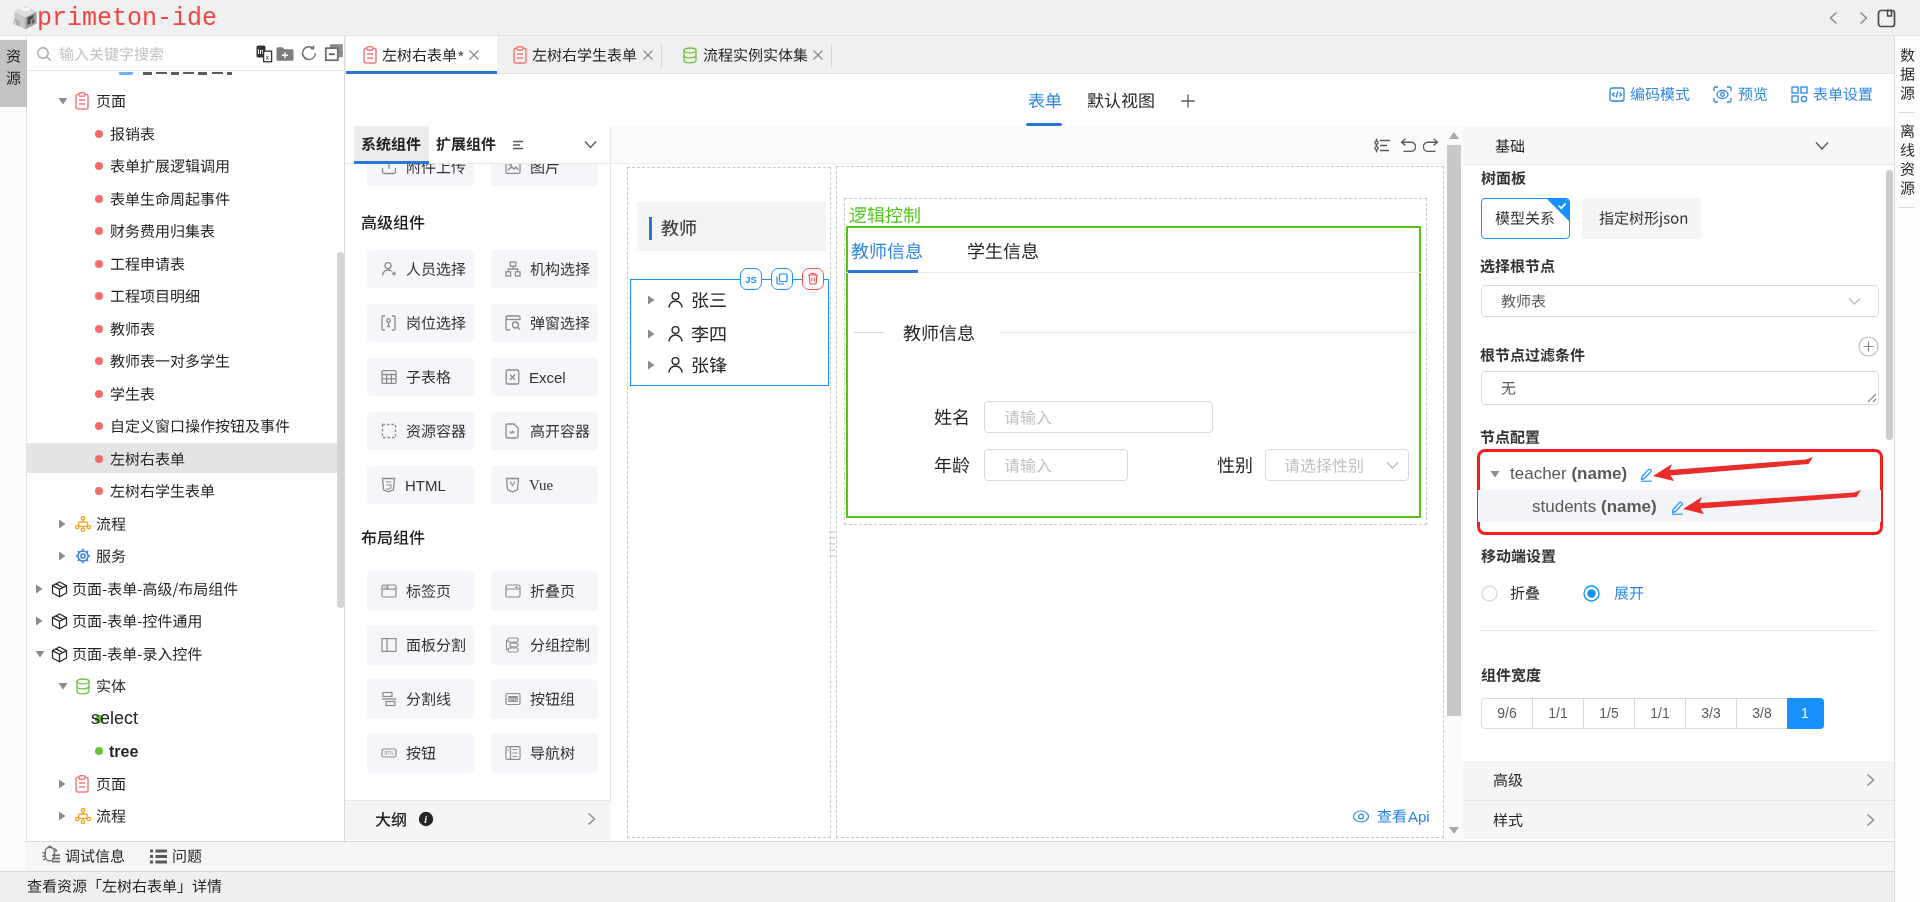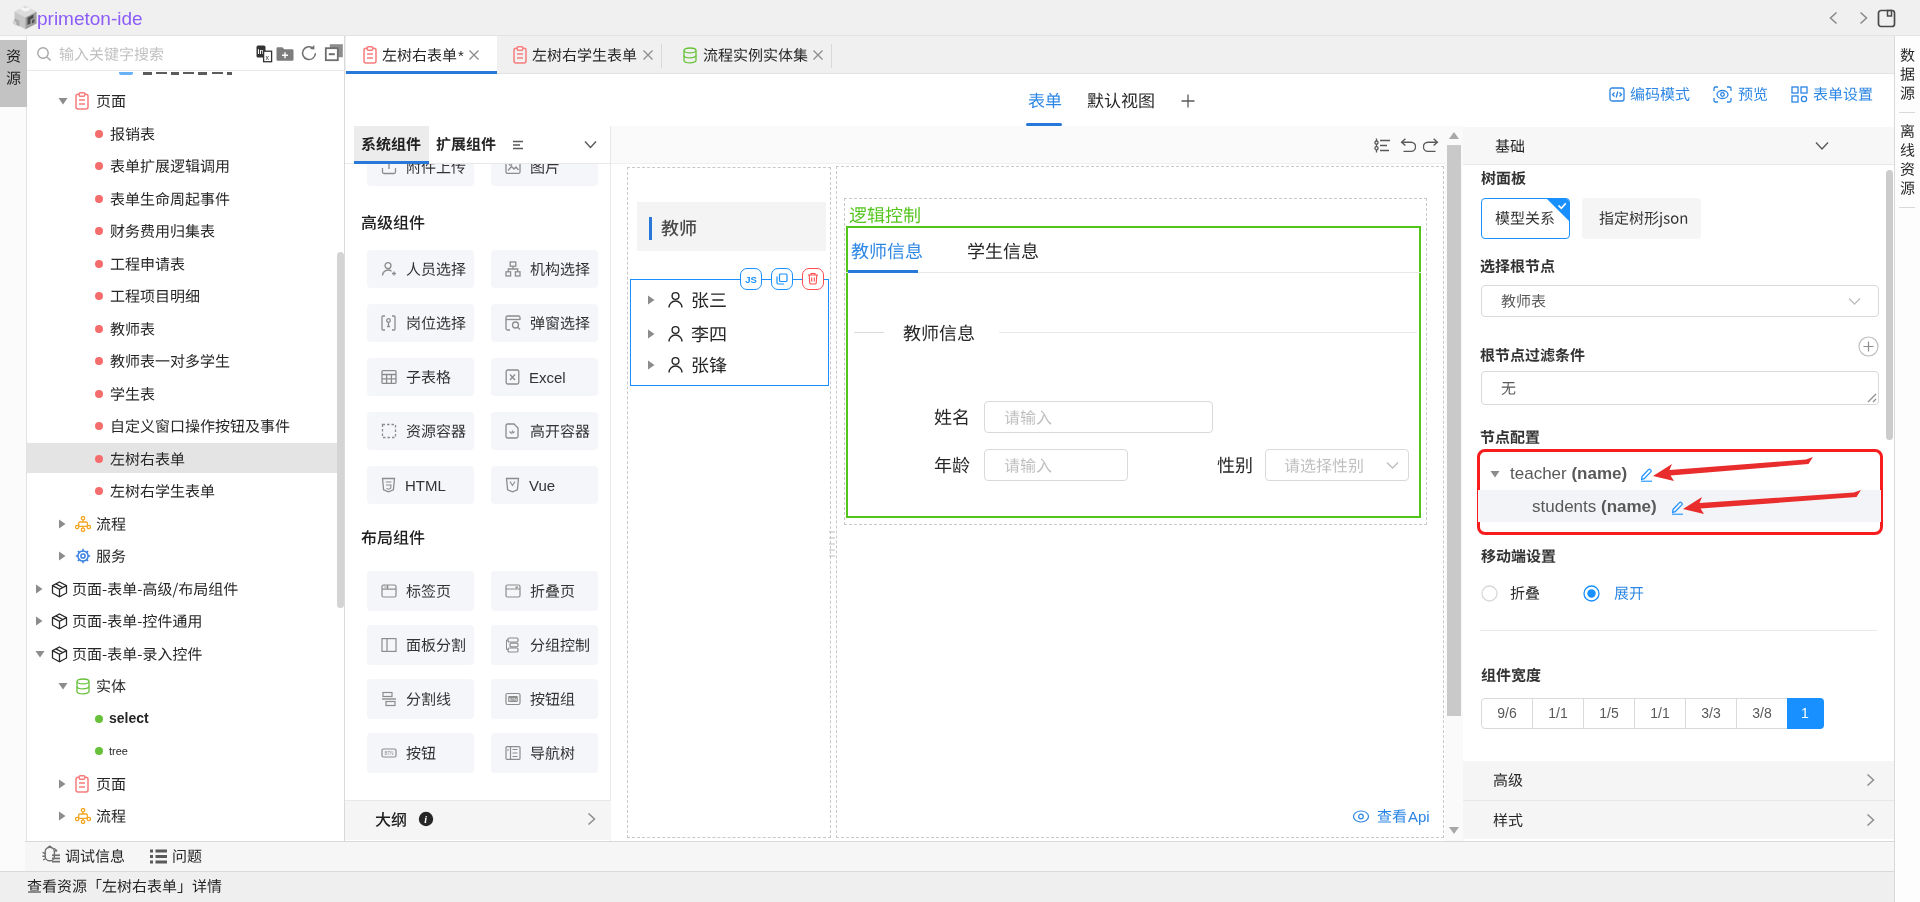--- a/index.html
+++ b/index.html
@@ -6,21 +6,21 @@
       <path d="M13.5 2 L24.5 7.8 L24.5 19.5 L13.5 25.3 L2.5 19.5 L2.5 7.8 Z" fill="#c7c7c7"></path>
       <path d="M13.5 2 L24.5 7.8 L13.5 13.6 L2.5 7.8 Z" fill="#dcdcdc"></path>
       <path d="M8 4.9 L13.5 7.8 L19 4.9 L16 3.3 L13.5 4.6 L11 3.3 Z" fill="#f5f5f5"></path>
       <path d="M13.5 13.6 L24.5 7.8 L24.5 19.5 L13.5 25.3 Z" fill="#9e9e9e"></path>
       <path d="M15.5 13.8 L21.5 10.6 L21.5 14 L18.5 15.6 L18.5 19.4 L15.5 21 Z" fill="#4b4b4b"></path>
       <path d="M20 16.2 L22.5 14.9 L22.5 18.3 L20 19.6 Z" fill="#555"></path>
       <path d="M2.5 14.2 L7.5 16.8 L7.5 22.5 L2.5 19.9 Z" fill="#ababab"></path>
       <path d="M0.8 16.2 L4.2 18 L4.2 21.6 L0.8 19.8 Z" fill="#d2d2d2"></path>
     </g>
   </svg>
-<div style="position:absolute;left:37px;top:3.5px;height:29px;line-height:29px;font-family:Liberation Sans, sans-serif;font-size:19px;font-weight:400;color:#8b5cf6;white-space:nowrap">primeton-ide</div>
+<div style="position:absolute;left:37px;top:3.5px;height:29px;line-height:29px;font-family:Liberation Mono, monospace;font-size:25px;font-weight:400;color:#ef4444;white-space:nowrap">primeton-ide</div>
 <svg style="position:absolute;left:1826px;top:10px;" width="16" height="16" viewBox="0 0 16 16">
     <path d="M10.5 2.5 L4.5 8 L10.5 13.5" stroke="#8c8c8c" stroke-width="1.6" fill="none"></path>
   </svg>
 <svg style="position:absolute;left:1855px;top:10px;" width="16" height="16" viewBox="0 0 16 16">
     <path d="M5.5 2.5 L11.5 8 L5.5 13.5" stroke="#8c8c8c" stroke-width="1.6" fill="none"></path>
   </svg>
 <svg style="position:absolute;left:1877px;top:9px;" width="19" height="19" viewBox="0 0 19 19">
     <rect x="1.5" y="1.5" width="16" height="16" rx="2.5" stroke="#4a4a4a" stroke-width="1.7" fill="none"></rect>
     <rect x="10.5" y="1.5" width="4" height="5.5" stroke="#4a4a4a" stroke-width="1.5" fill="none"></rect>
   </svg>
@@ -357,23 +357,23 @@
       <path d="M2 8.4 a6 2.4 0 0 0 12 0"></path>
     </g>
   </svg>
 <svg style="position:absolute;left:95.0px;top:675.0px" width="32" height="22">
     <g fill="#262626" transform="translate(1,16.70) scale(0.015000,-0.015000)">
       <use href="#g5b9e" x="0"></use>
       <use href="#g4f53" x="1000"></use>
     </g>
   </svg>
 <div style="position:absolute;left:95px;top:714.5px;width:8px;height:8px;background:#67c23a;border-radius:50%"></div>
-<div style="position:absolute;left:109px;top:707.0px;height:23px;line-height:23px;font-family:'Liberation Sans',sans-serif;font-size:14px;font-weight:700;color:#262626;white-space:nowrap">select</div>
+<div style="position:absolute;left:91px;top:707.0px;height:23px;line-height:23px;font-family:'Liberation Sans',sans-serif;font-size:18px;font-weight:400;color:#262626;white-space:nowrap">select</div>
 <div style="position:absolute;left:95px;top:747px;width:8px;height:8px;background:#67c23a;border-radius:50%"></div>
-<div style="position:absolute;left:109px;top:739.5px;height:23px;line-height:23px;font-family:'Liberation Sans',sans-serif;font-size:11px;font-weight:400;color:#262626;white-space:nowrap">tree</div>
+<div style="position:absolute;left:109px;top:739.5px;height:23px;line-height:23px;font-family:'Liberation Sans',sans-serif;font-size:16px;font-weight:700;color:#262626;white-space:nowrap">tree</div>
 <svg style="position:absolute;left:58px;top:778.5px;" width="8" height="10" viewBox="0 0 8 10">
     <path d="M1 0.5 L7.5 5 L1 9.5 Z" fill="#8c8c8c"></path>
   </svg>
 <svg style="position:absolute;left:75px;top:774.5px;" width="14" height="18" viewBox="0 0 14 18">
     <rect x="1" y="2.2" width="12" height="14.8" rx="2" stroke="#f87c7c" stroke-width="1.5" fill="none"></rect>
     <rect x="4.2" y="0.8" width="5.6" height="3.4" rx="1" fill="#fff" stroke="#f87c7c" stroke-width="1.4"></rect>
     <path d="M4 8 h6 M4 12 h6" stroke="#f87c7c" stroke-width="1.5"></path>
   </svg>
 <svg style="position:absolute;left:95.0px;top:772.5px" width="32" height="22">
     <g fill="#262626" transform="translate(1,16.70) scale(0.015000,-0.015000)">
@@ -771,21 +771,21 @@
     </g>
   </svg>
 <div style="position:absolute;left:405px;top:473.5px;height:23px;line-height:23px;font-family:'Liberation Sans',sans-serif;font-size:15px;font-weight:400;color:#333;white-space:nowrap">HTML</div>
 <div style="position:absolute;left:491px;top:466px;width:107px;height:38px;background:#f4f6fa;border-radius:4px"></div>
 <svg style="position:absolute;left:505px;top:477.0px;" width="15" height="16" viewBox="0 0 15 16">
     <g stroke="#8c8c8c" stroke-width="1.3" fill="none">
       <path d="M1.5 1.5 h12 l-1.1 11.4 L7.5 14.8 2.6 12.9 Z"></path>
       <path d="M5 4.5 l2.5 4 2.5 -4" stroke-width="1.1"></path>
     </g>
   </svg>
-<div style="position:absolute;left:529px;top:473.5px;height:23px;line-height:23px;font-family:Liberation Sans, sans-serif;font-size:15px;font-weight:400;color:#333;white-space:nowrap">Vue</div>
+<div style="position:absolute;left:529px;top:473.5px;height:23px;line-height:23px;font-family:Liberation Serif, serif;font-size:15px;font-weight:400;color:#333;white-space:nowrap">Vue</div>
 <svg style="position:absolute;left:360.0px;top:525.5px" width="66" height="23">
     <g fill="#1f1f1f" transform="translate(1,17.58) scale(0.016000,-0.016000)">
       <use href="#m5e03" x="0"></use>
       <use href="#m5c40" x="1000"></use>
       <use href="#m7ec4" x="2000"></use>
       <use href="#m4ef6" x="3000"></use>
     </g>
   </svg>
 <div style="position:absolute;left:367px;top:571px;width:107px;height:40px;background:#f4f6fa;border-radius:4px"></div>
 <svg style="position:absolute;left:381px;top:583.0px;" width="16" height="16" viewBox="0 0 16 16">

